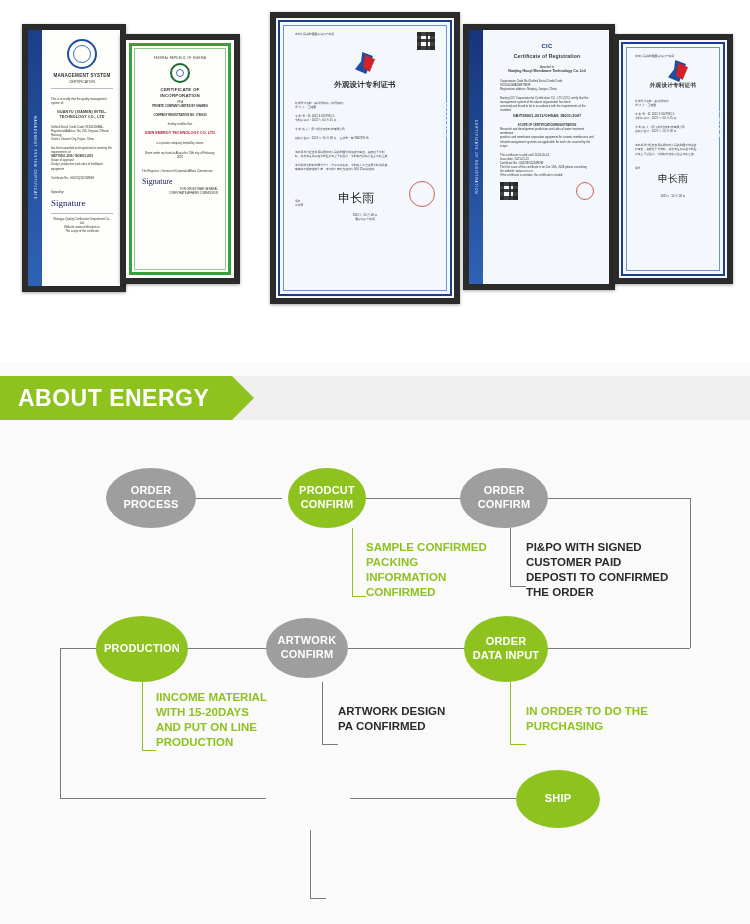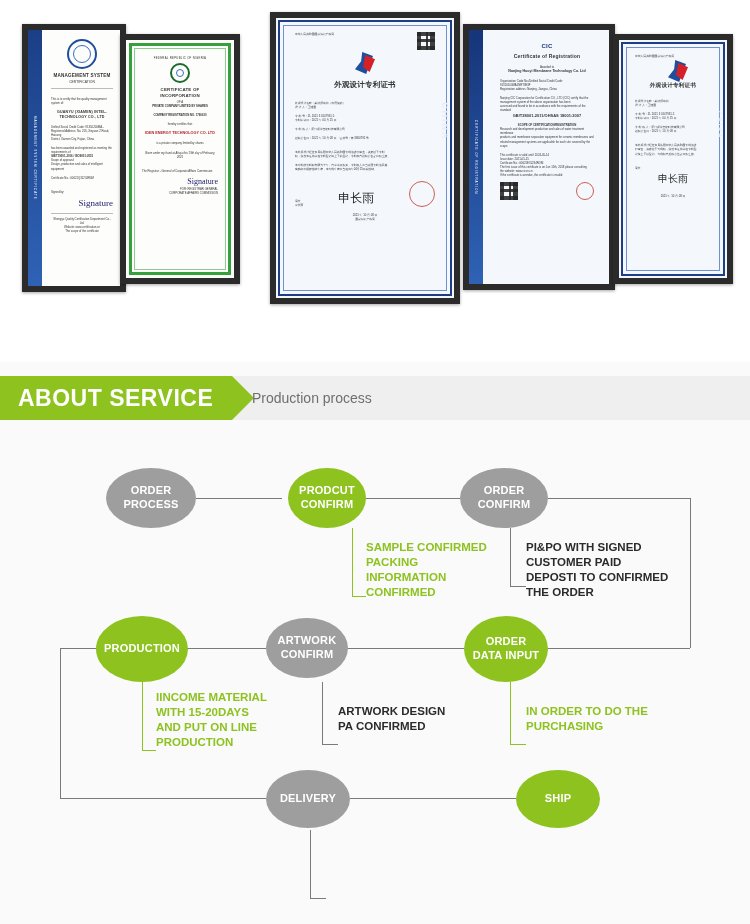--- a/index.html
+++ b/index.html
@@ -111,21 +111,21 @@
     color:#fff; writing-mode:vertical-rl; font-size:3px;
     display:flex; align-items:center; justify-content:center;
     letter-spacing:1px;
   }
   .cn-watermark {
     position:absolute; right:3px; top:30%; font-size:9px; color:#e8eef8;
     writing-mode:vertical-rl; letter-spacing:2px; font-weight:bold;
   }
   .sig {
     font-family:"Liberation Serif", serif; font-size:9px; color:#1a1a6a;
-    text-align:right; margin-top:3px;
+    text-align:left; margin-top:3px;
   }
   .sig-cn { font-size:12px; color:#222; text-align:center; margin-top:2px;}
   .hr-thin { border-top:.5px solid #bbb; margin:3px 0; }
 
   
   .gap-band {
     position:absolute; left:0; top:310px; width:750px; height:52px;
     background:#ffffff;
   }
 
@@ -369,22 +369,21 @@
     </div>
   </div>
 </div>
 
 <div class="gap-band"></div>
 
 <div class="about-section">
 
   <div class="band"></div>
   <div class="band-green"></div>
-  <div class="band-title">ABOUT SERVICE</div>
-  <div class="band-sub">Production process</div>
+  <div class="band-title">ABOUT ENERGY</div>
 
   <div class="flow">
 
     <div class="ln-h" style="left:196px; top:66px; width:86px;"></div>
 
     <div class="ln-h" style="left:360px; top:66px; width:100px;"></div>
 
     <div class="ln-h" style="left:548px; top:66px; width:142px;"></div>
     <div class="ln-v" style="left:690px; top:66px; height:150px;"></div>
     <div class="ln-h" style="left:548px; top:216px; width:142px;"></div>
@@ -418,21 +417,20 @@
     <div class="ln-h" style="left:310px; top:466px; width:16px;"></div>
 
     <div class="node grey" style="left:106px; top:36px;  width:90px;  height:60px;">ORDER<br>PROCESS</div>
     <div class="node green" style="left:288px; top:36px;  width:78px;  height:60px;">PRODCUT<br>CONFIRM</div>
     <div class="node grey" style="left:460px; top:36px;  width:88px;  height:60px;">ORDER<br>CONFIRM</div>
 
     <div class="node green" style="left:96px;  top:184px; width:92px;  height:66px;">PRODUCTION</div>
     <div class="node grey" style="left:266px; top:186px; width:82px;  height:60px;">ARTWORK<br>CONFIRM</div>
     <div class="node green" style="left:464px; top:184px; width:84px;  height:66px;">ORDER<br>DATA INPUT</div>
 
-    <div class="node grey" style="left:266px; top:338px; width:84px;  height:58px;">DELIVERY</div>
     <div class="node green" style="left:516px; top:338px; width:84px;  height:58px;text-align:right;">SHIP</div>
 
     <div class="desc green" style="left:366px; top:108px;">SAMPLE CONFIRMED<br>PACKING<br>INFORMATION<br>CONFIRMED</div>
     <div class="desc dark" style="left:526px; top:108px;">PI&amp;PO WITH SIGNED<br>CUSTOMER PAID<br>DEPOSTI TO CONFIRMED<br>THE ORDER</div>
     <div class="desc green" style="left:156px; top:258px;">IINCOME MATERIAL<br>WITH 15-20DAYS<br>AND PUT ON LINE<br>PRODUCTION</div>
     <div class="desc green" style="left:526px; top:272px;">IN ORDER TO DO THE<br>PURCHASING</div>
     <div class="desc dark" style="left:338px; top:272px;">ARTWORK DESIGN<br>PA CONFIRMED</div>
   </div>
 </div>
 

